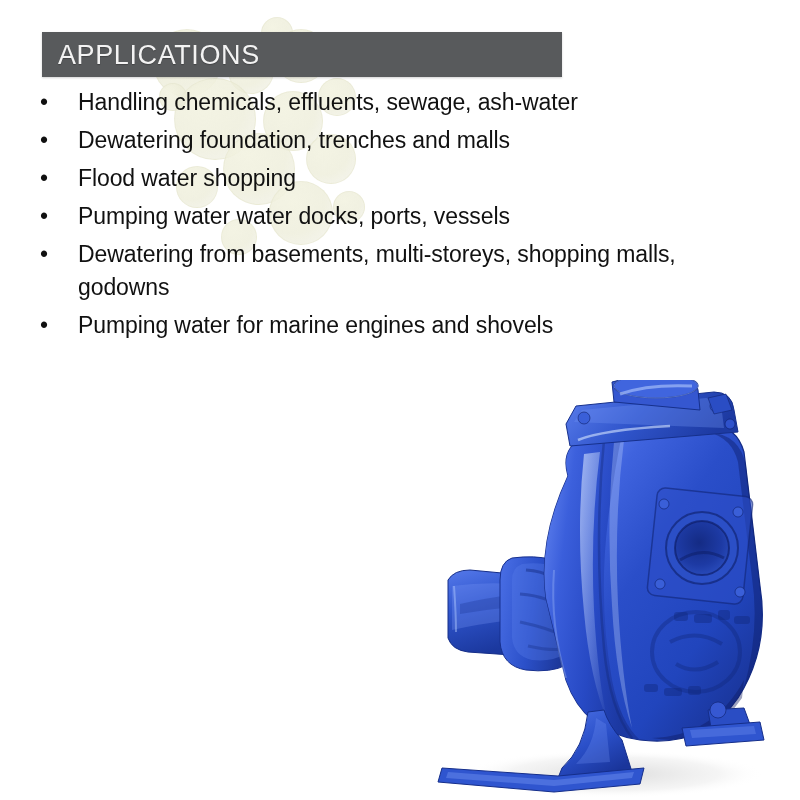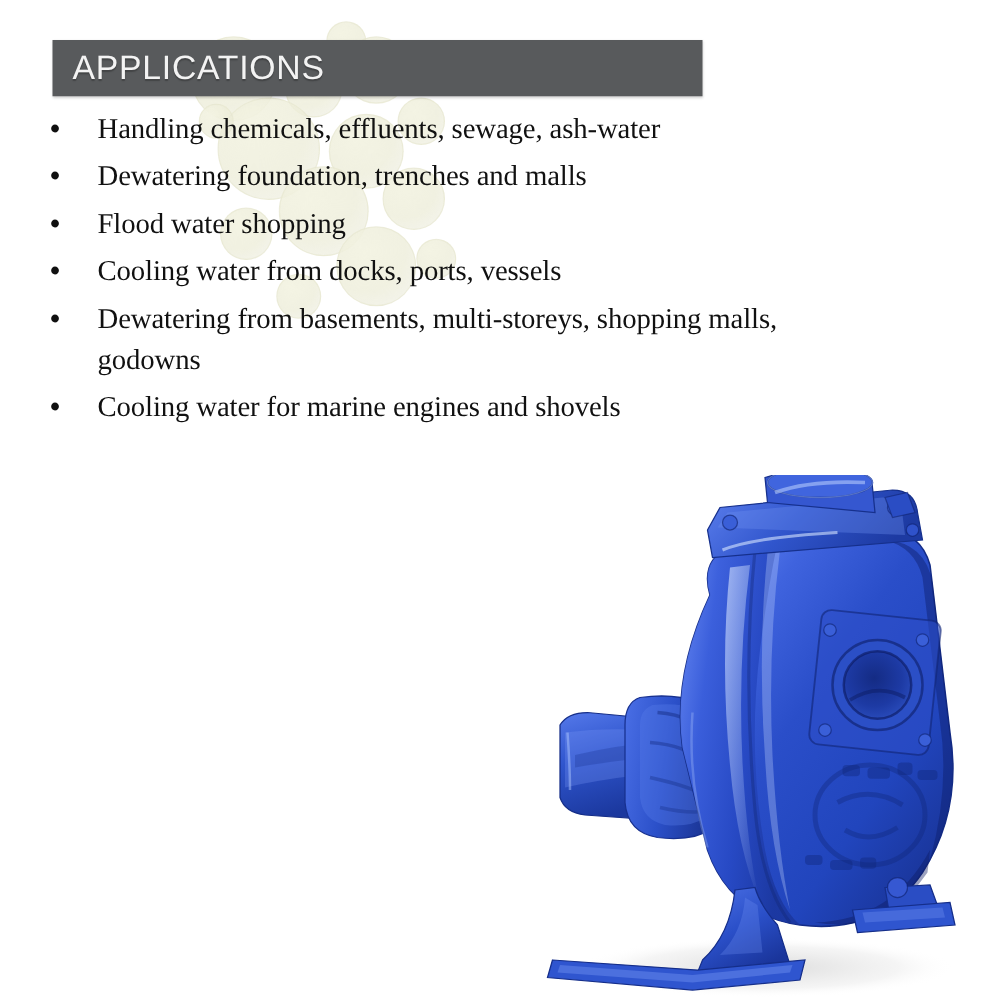--- a/index.html
+++ b/index.html
@@ -91,21 +91,20 @@
     text-align: left;
     padding-left: 6px;
     box-sizing: border-box;
   }
   .app-text {
     flex: 1 1 auto;
     color: #111111;
     font-size: 23px;
     line-height: 33px;
     letter-spacing: -0.1px;
-    font-family: Liberation Serif, serif;
   }
 
   
   .pump-figure {
     position: absolute;
     left: 408px;
     top: 380px;
     width: 392px;
     height: 420px;
     z-index: 2;
@@ -150,31 +149,31 @@
       <span class="app-text">Dewatering foundation, trenches and malls</span>
     </div>
 
     <div class="app-item">
       <span class="bullet-mark">•</span>
       <span class="app-text">Flood water shopping</span>
     </div>
 
     <div class="app-item">
       <span class="bullet-mark">•</span>
-      <span class="app-text">Cooling water from docks, ports, vessels</span>
+      <span class="app-text">Pumping water water docks, ports, vessels</span>
     </div>
 
     <div class="app-item">
       <span class="bullet-mark">•</span>
       <span class="app-text">Dewatering from basements, multi-storeys, shopping malls, godowns</span>
     </div>
 
     <div class="app-item">
       <span class="bullet-mark">•</span>
-      <span class="app-text">Cooling water for marine engines and shovels</span>
+      <span class="app-text">Pumping water for marine engines and shovels</span>
     </div>
 
   </div>
 
   <div class="pump-figure">
     <svg viewBox="0 0 392 420" xmlns="http://www.w3.org/2000/svg">
       <defs>
         <linearGradient id="bodyGrad" x1="0.12" y1="0.1" x2="0.95" y2="0.95">
           <stop offset="0%" stop-color="#5c7ff0"></stop>
           <stop offset="16%" stop-color="#3f63de"></stop>

